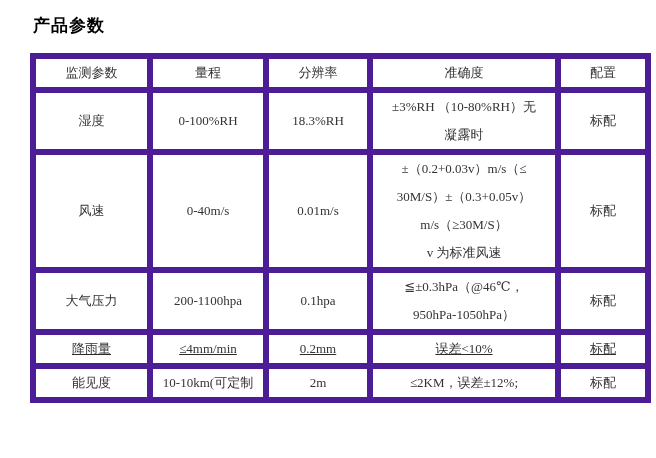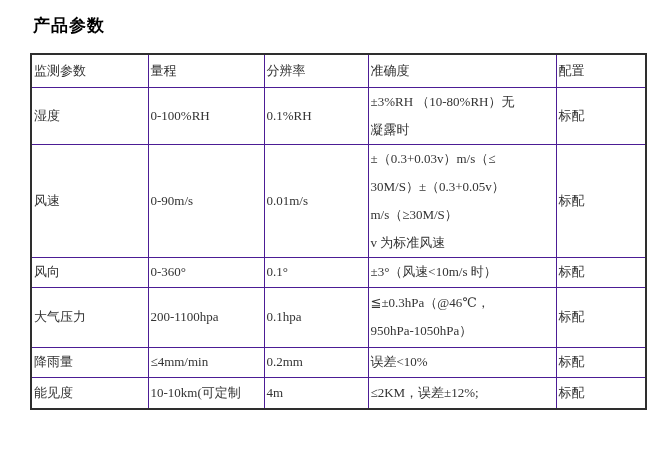--- a/index.html
+++ b/index.html
@@ -33,37 +33,37 @@
     position: absolute;
     left: 30px;
     top: 53px;
     border-collapse: collapse;
     table-layout: fixed;
     width: 615px;
     border: 2px solid #2e2e2e;
   }
   table.params th,
   table.params td {
-    border: 1px solid #4c1d95;
-    text-align: left;
+    border: 6px solid #4c1d95;
+    text-align: center;
     vertical-align: middle;
     font-size: 13px;
     font-weight: normal;
     line-height: 28px;
     padding: 0 2px;
     white-space: pre-line;
     color: #333333;
   }
   tr.h-header  { height: 33px; }
   tr.h-row0    { height: 30px; }
   tr.h-row1    { height: 57px; }
   tr.h-row2    { height: 113px; }
   tr.h-row3    { height: 30px; }
   tr.h-row4    { height: 60px; }
-  tr.h-row5    { height: 30px; }
+  tr.h-row5    { height: 30px; text-decoration: underline; }
   tr.h-row6    { height: 32px; font-family: Liberation Serif, serif; }
   td.al {
     text-align: left;
     padding-left: 3px;
   }
 </style>
 </head>
 <body>
 
 <div class="page">
@@ -82,60 +82,53 @@
       <tr class="h-header">
         <th>监测参数</th>
         <th>量程</th>
         <th>分辨率</th>
         <th>准确度</th>
         <th>配置</th>
       </tr>
       <tr class="h-row1">
         <td>湿度</td>
         <td>0-100%RH</td>
-        <td>0.1%RH</td>
+        <td>18.3%RH</td>
         <td>±3%RH （10-80%RH）无
 凝露时</td>
         <td>标配</td>
       </tr>
       <tr class="h-row2">
         <td>风速</td>
-        <td>0-90m/s</td>
+        <td>0-40m/s</td>
         <td>0.01m/s</td>
-        <td>±（0.3+0.03v）m/s（≤
+        <td>±（0.2+0.03v）m/s（≤
 30M/S）±（0.3+0.05v）
 m/s（≥30M/S）
 v 为标准风速</td>
-        <td>标配</td>
-      </tr>
-      <tr class="h-row3">
-        <td>风向</td>
-        <td>0-360°</td>
-        <td>0.1°</td>
-        <td>±3°（风速&lt;10m/s 时）</td>
         <td>标配</td>
       </tr>
       <tr class="h-row4">
         <td>大气压力</td>
         <td>200-1100hpa</td>
         <td>0.1hpa</td>
         <td>≦±0.3hPa（@46℃，
 950hPa-1050hPa）</td>
         <td>标配</td>
       </tr>
       <tr class="h-row5">
         <td>降雨量</td>
         <td class="al">≤4mm/min</td>
         <td>0.2mm</td>
         <td>误差&lt;10%</td>
         <td>标配</td>
       </tr>
       <tr class="h-row6">
         <td>能见度</td>
         <td class="al">10-10km(可定制</td>
-        <td>4m</td>
+        <td>2m</td>
         <td>≤2KM，误差±12%;</td>
         <td>标配</td>
       </tr>
     </tbody>
   </table>
 
 </div>
 
 </body></html>

